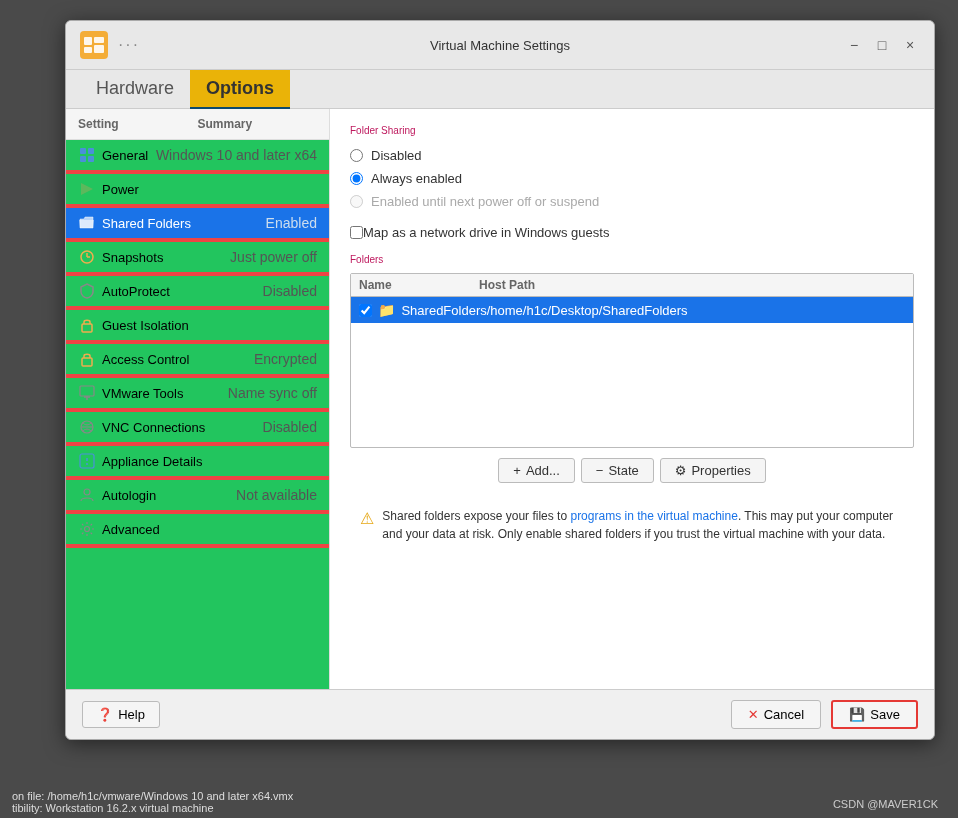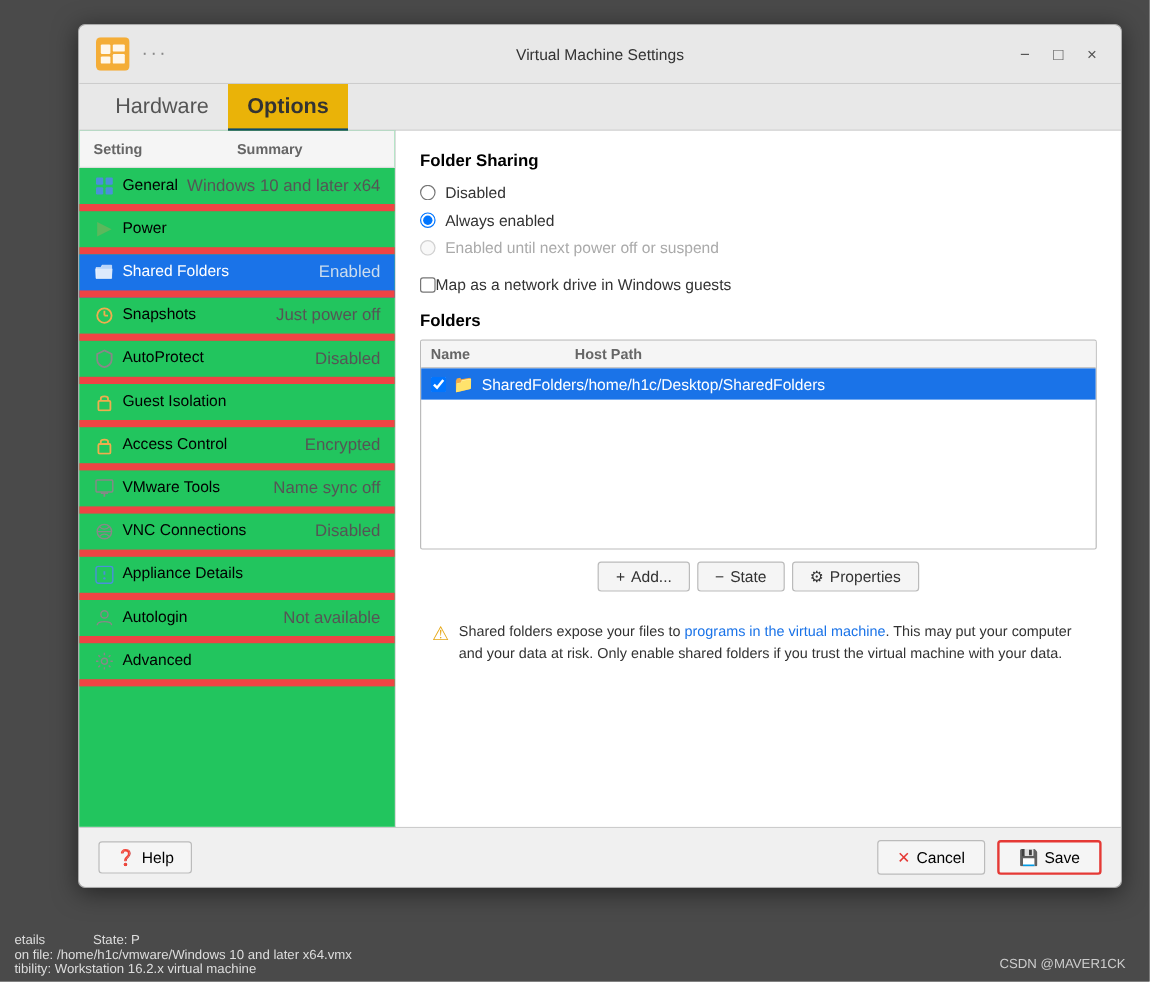--- a/index.html
+++ b/index.html
@@ -124,24 +124,24 @@
     }
 
     .sidebar-header-col {
       font-size: 12px;
       color: #666;
       font-weight: 600;
     }
 
     .sidebar-item {
       display: flex;
-      align-items: flex-start;
+      align-items: center;
       padding: 6px 12px;
       cursor: pointer;
-      border-bottom: 6px solid #ef4444;
+      border-bottom: 4px solid #ef4444;
     }
 
     .sidebar-item.selected {
       background: #1a73e8;
       color: white;
     }
 
     .sidebar-item.selected .item-summary {
       color: #cde;
     }
@@ -166,23 +166,23 @@
       color: #555;
     }
 
     .main-content {
       flex: 1;
       padding: 16px 20px;
       overflow-y: auto;
     }
 
     .section-title {
-      font-size: 14px;
-      font-weight: 700;
-      color: #000000;
+      font-size: 10px;
+      font-weight: 400;
+      color: #be185d;
       margin-bottom: 12px;
     }
 
     .radio-group {
       display: flex;
       flex-direction: column;
       gap: 8px;
       margin-bottom: 16px;
     }
 
@@ -634,19 +634,16 @@
       <button class="btn-save">
         <span style="color:#5cb85c;">💾</span>
         <span>Save</span>
       </button>
     </div>
   </div>
 
 </div>
 
 <div class="status-bar">
-  <div>
-    <span>etails</span>&nbsp;&nbsp;&nbsp;&nbsp;&nbsp;&nbsp;&nbsp;&nbsp;&nbsp;&nbsp;&nbsp;&nbsp;&nbsp;State: P
-  </div>
   <div>on file: /home/h1c/vmware/Windows 10 and later x64.vmx</div>
   <div>tibility: Workstation 16.2.x virtual machine</div>
   <div style="position:absolute; bottom:8px; right:20px; font-size:11px; color:#ccc;">CSDN @MAVER1CK</div>
 </div>
 
 </body></html>

